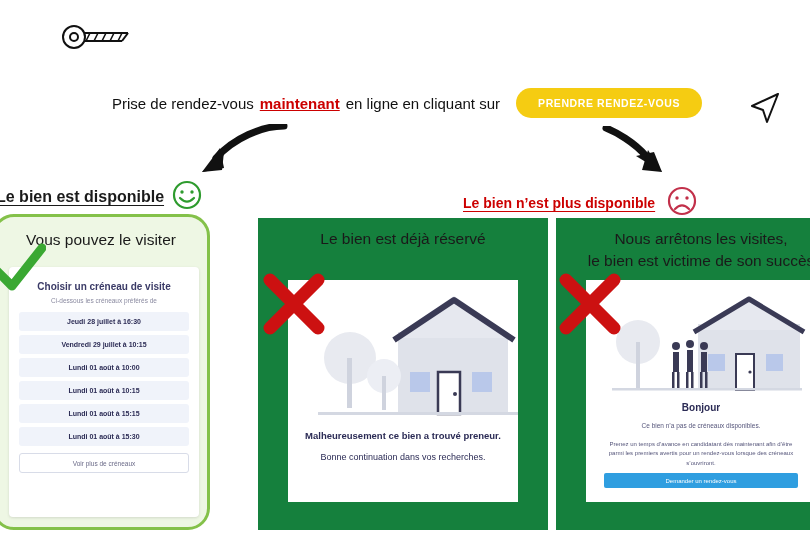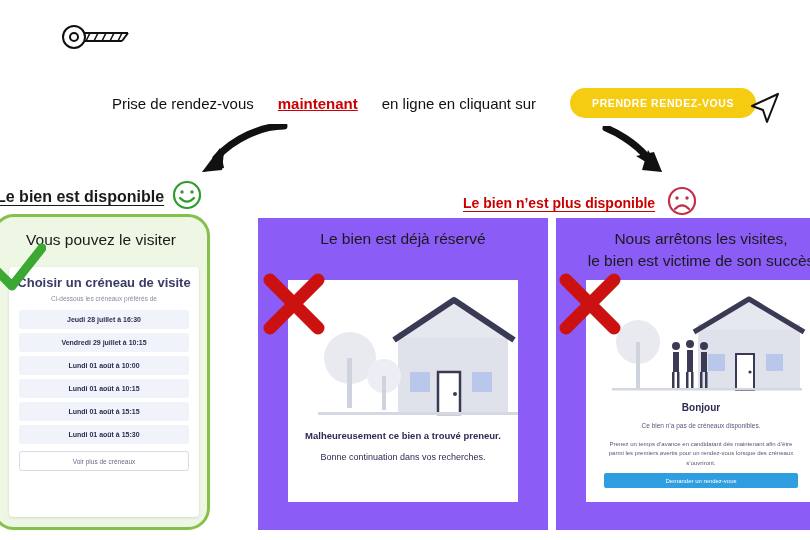--- a/index.html
+++ b/index.html
@@ -39,21 +39,21 @@
     white-space: nowrap;
   }
 
   
   .subtitle-row {
     position: absolute;
     left: 112px;
     top: 88px;
     display: flex;
     align-items: center;
-    gap: 24px;
+    gap: 6px;
     font-size: 15px;
     white-space: nowrap;
   }
   .subtitle-row .u-red {
     color: #cc0000;
     font-weight: bold;
     text-decoration: underline;
   }
   .cta-button {
     margin-left: 10px;
@@ -153,23 +153,24 @@
     width: 190px;
     height: 250px;
     background: #ffffff;
     border-radius: 4px;
     box-shadow: 0 1px 3px rgba(0,0,0,0.12);
     box-sizing: border-box;
     padding-top: 8px;
   }
   .cal-title {
     text-align: center;
-    font-size: 13px;
+    font-size: 10px;
     color: #3a3a66;
     font-weight: bold;
+    margin-top: 6px;
   }
   .cal-sub {
     text-align: center;
     font-size: 6.5px;
     color: #8a8aa0;
     margin-top: 5px;
     margin-bottom: 8px;
   }
   .slot {
     margin: 4px 10px;
@@ -201,21 +202,21 @@
     top: 242px;
     width: 56px;
     height: 56px;
   }
 
   
   .red-panel {
     position: absolute;
     top: 218px;
     height: 312px;
-    background: #8b5cf6;
+    background: #15803d;
     box-sizing: border-box;
   }
   .red-panel.left  { left: 258px; width: 290px; }
   .red-panel.right { left: 556px; width: 290px; }
 
   .red-panel .panel-title {
     position: absolute;
     left: 0;
     right: 0;
     top: 10px;

